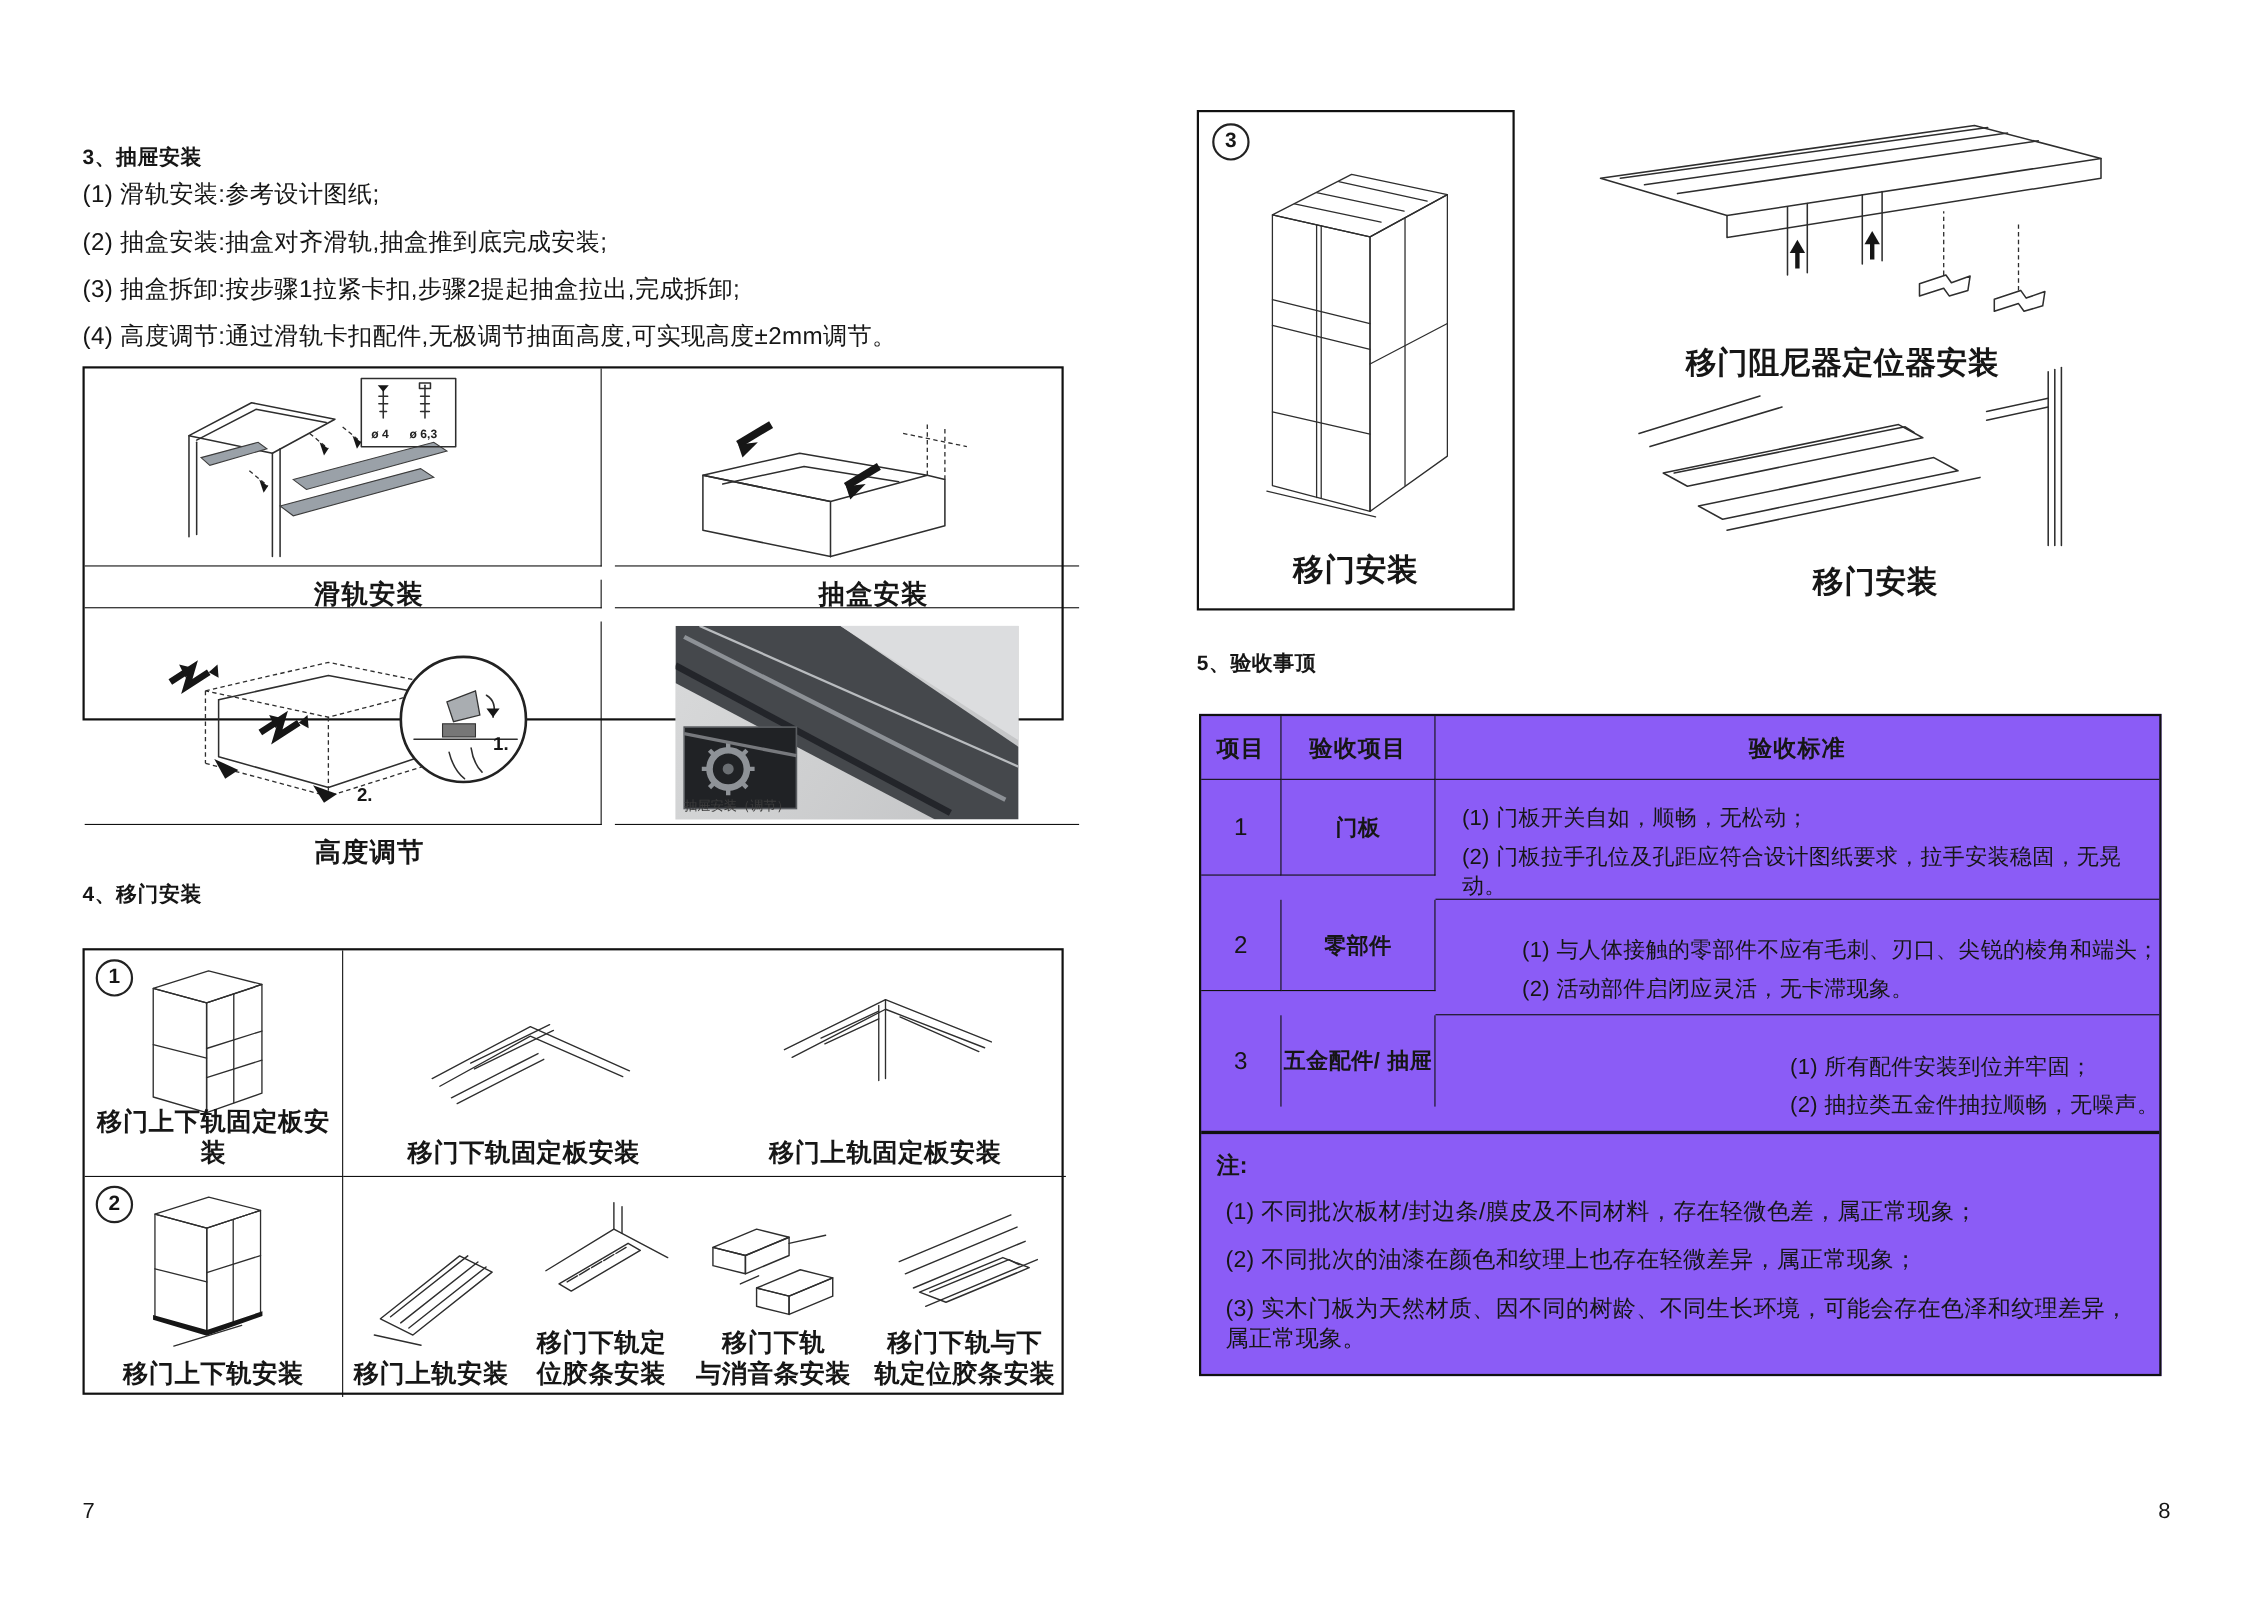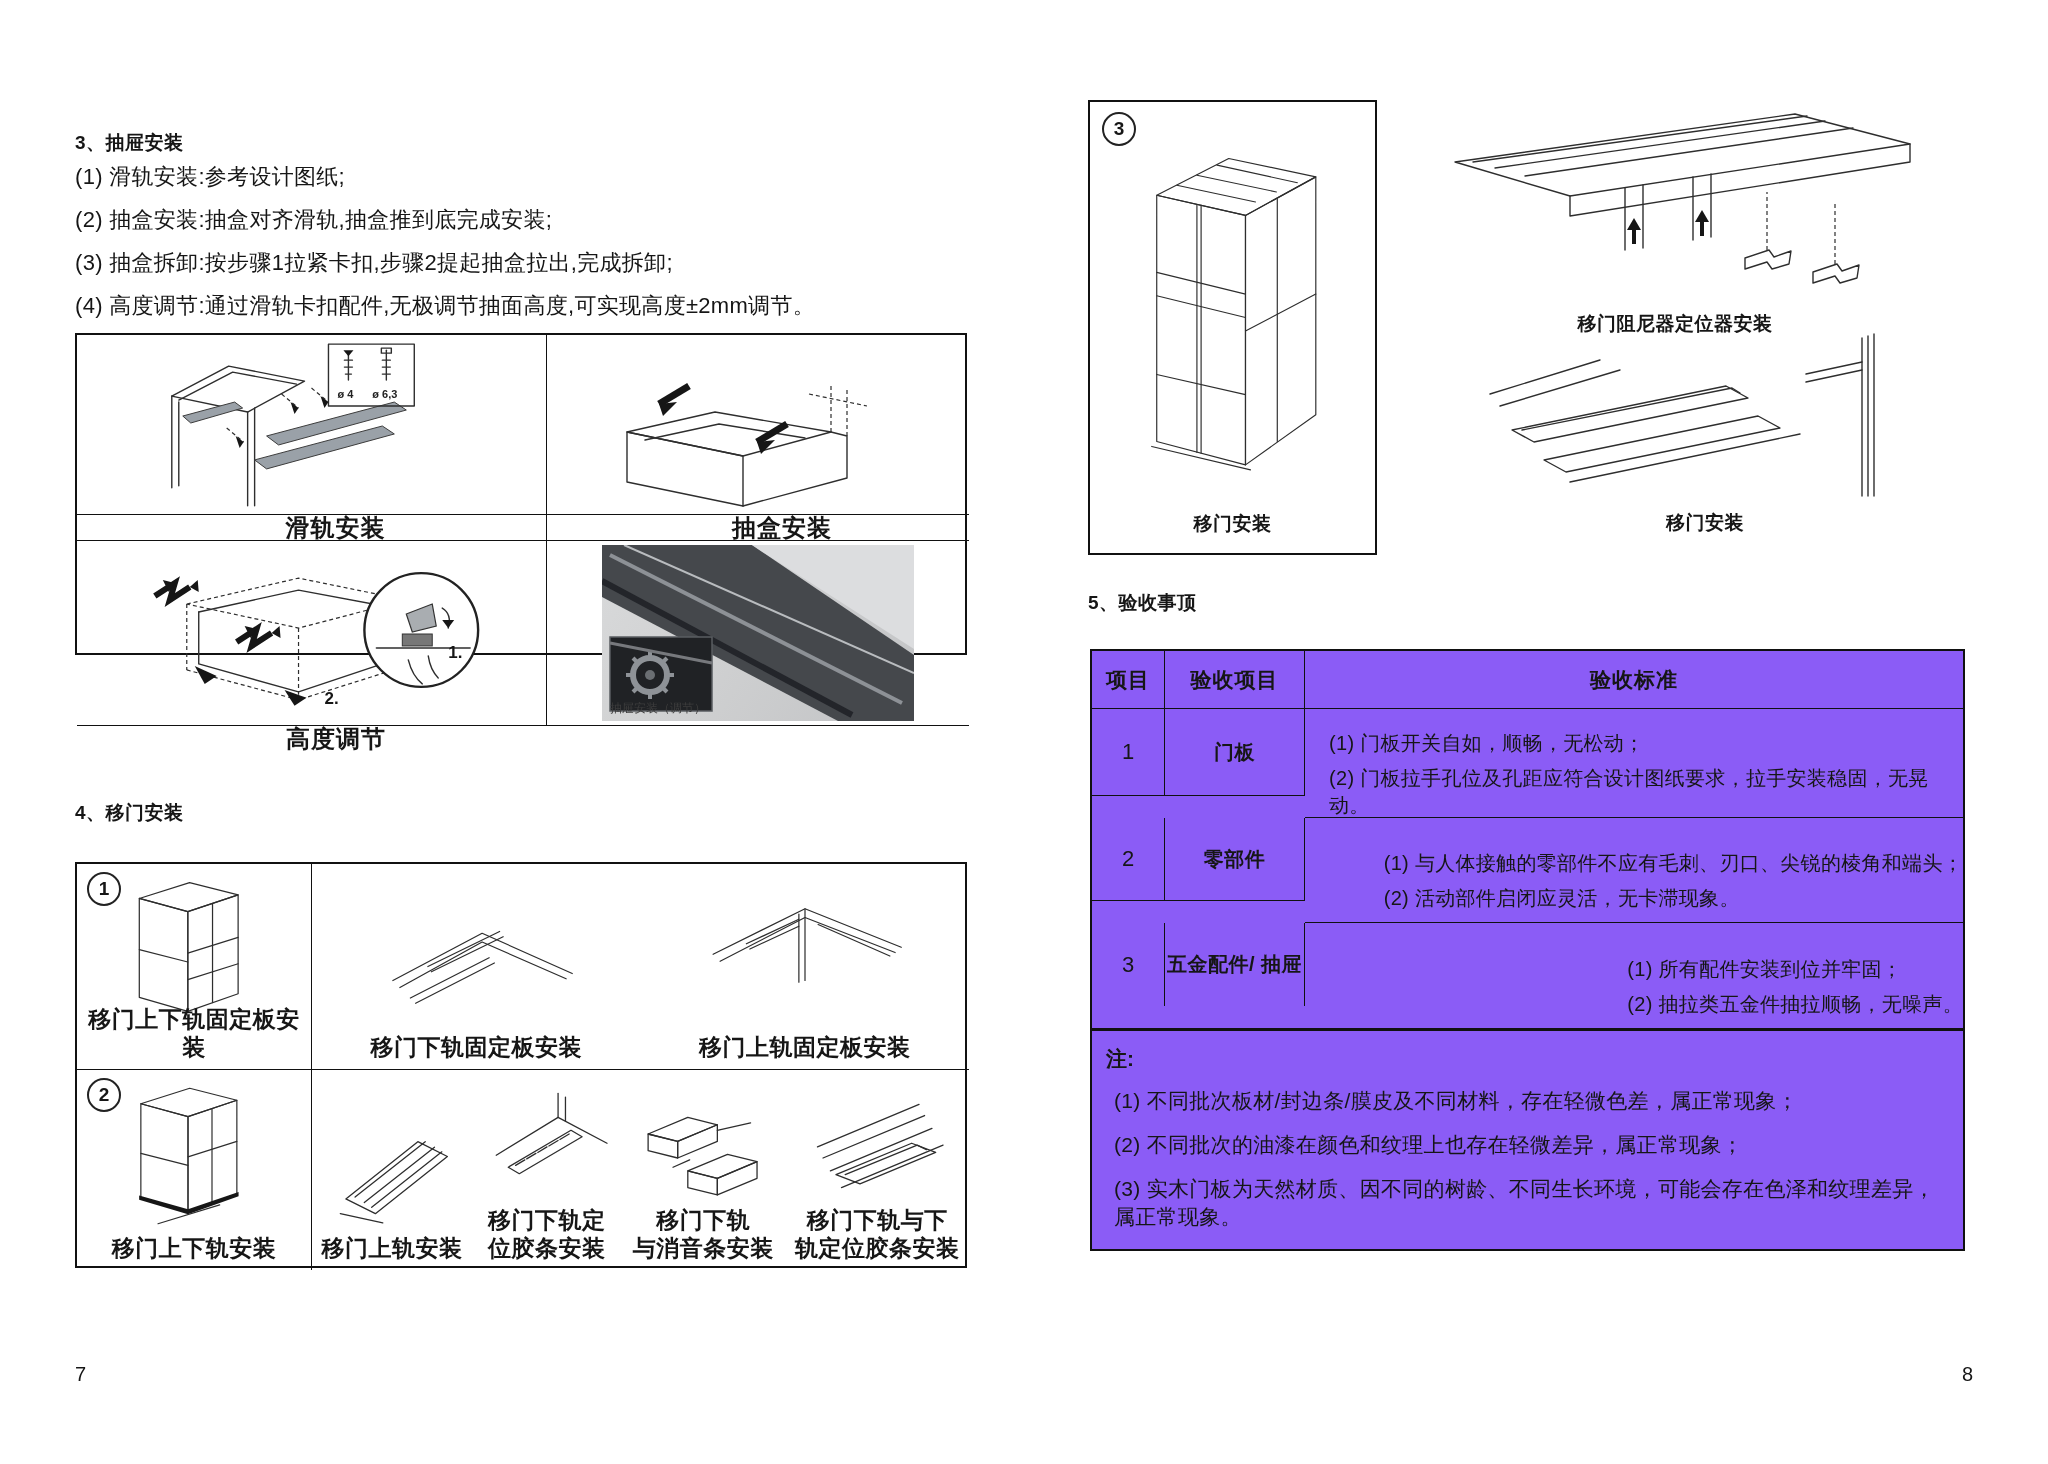--- a/index.html
+++ b/index.html
@@ -30,21 +30,21 @@
          display:flex;align-items:center;justify-content:center;font-size:19px;font-weight:700;}
   .figrow{display:flex;height:100%;align-items:stretch;justify-content:space-around;}
   .subfig{display:flex;flex-direction:column;align-items:center;justify-content:flex-end;padding-bottom:8px;}
 
   
   .photo{position:relative;width:312px;height:176px;background:linear-gradient(125deg,#d9dadb 0%,#cfd0d1 45%,#c2c3c5 100%);overflow:hidden;}
   .photo-label{position:absolute;left:8px;bottom:4px;font-size:12px;color:#3c3c3c;font-weight:500;}
 
   
   .box3{border:2.5px solid #111;box-sizing:border-box;background:#fff;}
-  .figcap-r{font-size:19px;font-weight:700;text-align:center;letter-spacing:.5px;}
+  .figcap-r{font-size:28px;font-weight:700;text-align:center;letter-spacing:.5px;}
 
   
   .at{border:2.5px solid #111;box-sizing:border-box;background:#8b5cf6;width:875px;}
   .at-grid{display:grid;grid-template-columns:73px 140px 1fr;}
   .at .c{border-right:1.8px solid #111;border-bottom:1.8px solid #111;box-sizing:border-box;
          display:flex;align-items:center;justify-content:center;}
   .at .c.rightmost{border-right:none;}
   .at .hdr{height:58px;font-size:21px;font-weight:700;letter-spacing:1px;}
   .at .no{font-size:22px;font-weight:500;}
   .at .item{font-size:20px;font-weight:700;letter-spacing:.5px;}
@@ -70,21 +70,21 @@
 
   <div class="abs sec-title" style="left:75px;top:130px;">3、抽屉安装</div>
 
   <div class="abs" style="left:75px;top:162px;">
     <p class="body-line">(1) 滑轨安装:参考设计图纸;</p>
     <p class="body-line">(2) 抽盒安装:抽盒对齐滑轨,抽盒推到底完成安装;</p>
     <p class="body-line">(3) 抽盒拆卸:按步骤1拉紧卡扣,步骤2提起抽盒拉出,完成拆卸;</p>
     <p class="body-line">(4) 高度调节:通过滑轨卡扣配件,无极调节抽面高度,可实现高度±2mm调节。</p>
   </div>
 
-  <div class="abs t1" style="left:75px;top:333px;width:892px;height:322px;">
+  <div class="abs t1" style="left:75px;top:333px;width:892px;height:322px;gap:12px;">
 
     <div class="cell">
       <svg width="470" height="178" viewBox="0 0 470 178">
         <polygon class="ln" points="95,60 152,30 228,45 171,76"></polygon>
         <polyline class="ln" points="102,64 156,36 220,48"></polyline>
         <line class="ln" x1="95" y1="60" x2="95" y2="152"></line>
         <line class="ln" x1="102" y1="66" x2="102" y2="150"></line>
         <line class="ln" x1="171" y1="76" x2="171" y2="170"></line>
         <line class="ln" x1="178" y1="72" x2="178" y2="170"></line>
         <polygon class="gry" points="106,80 158,66 166,72 114,87"></polygon>

